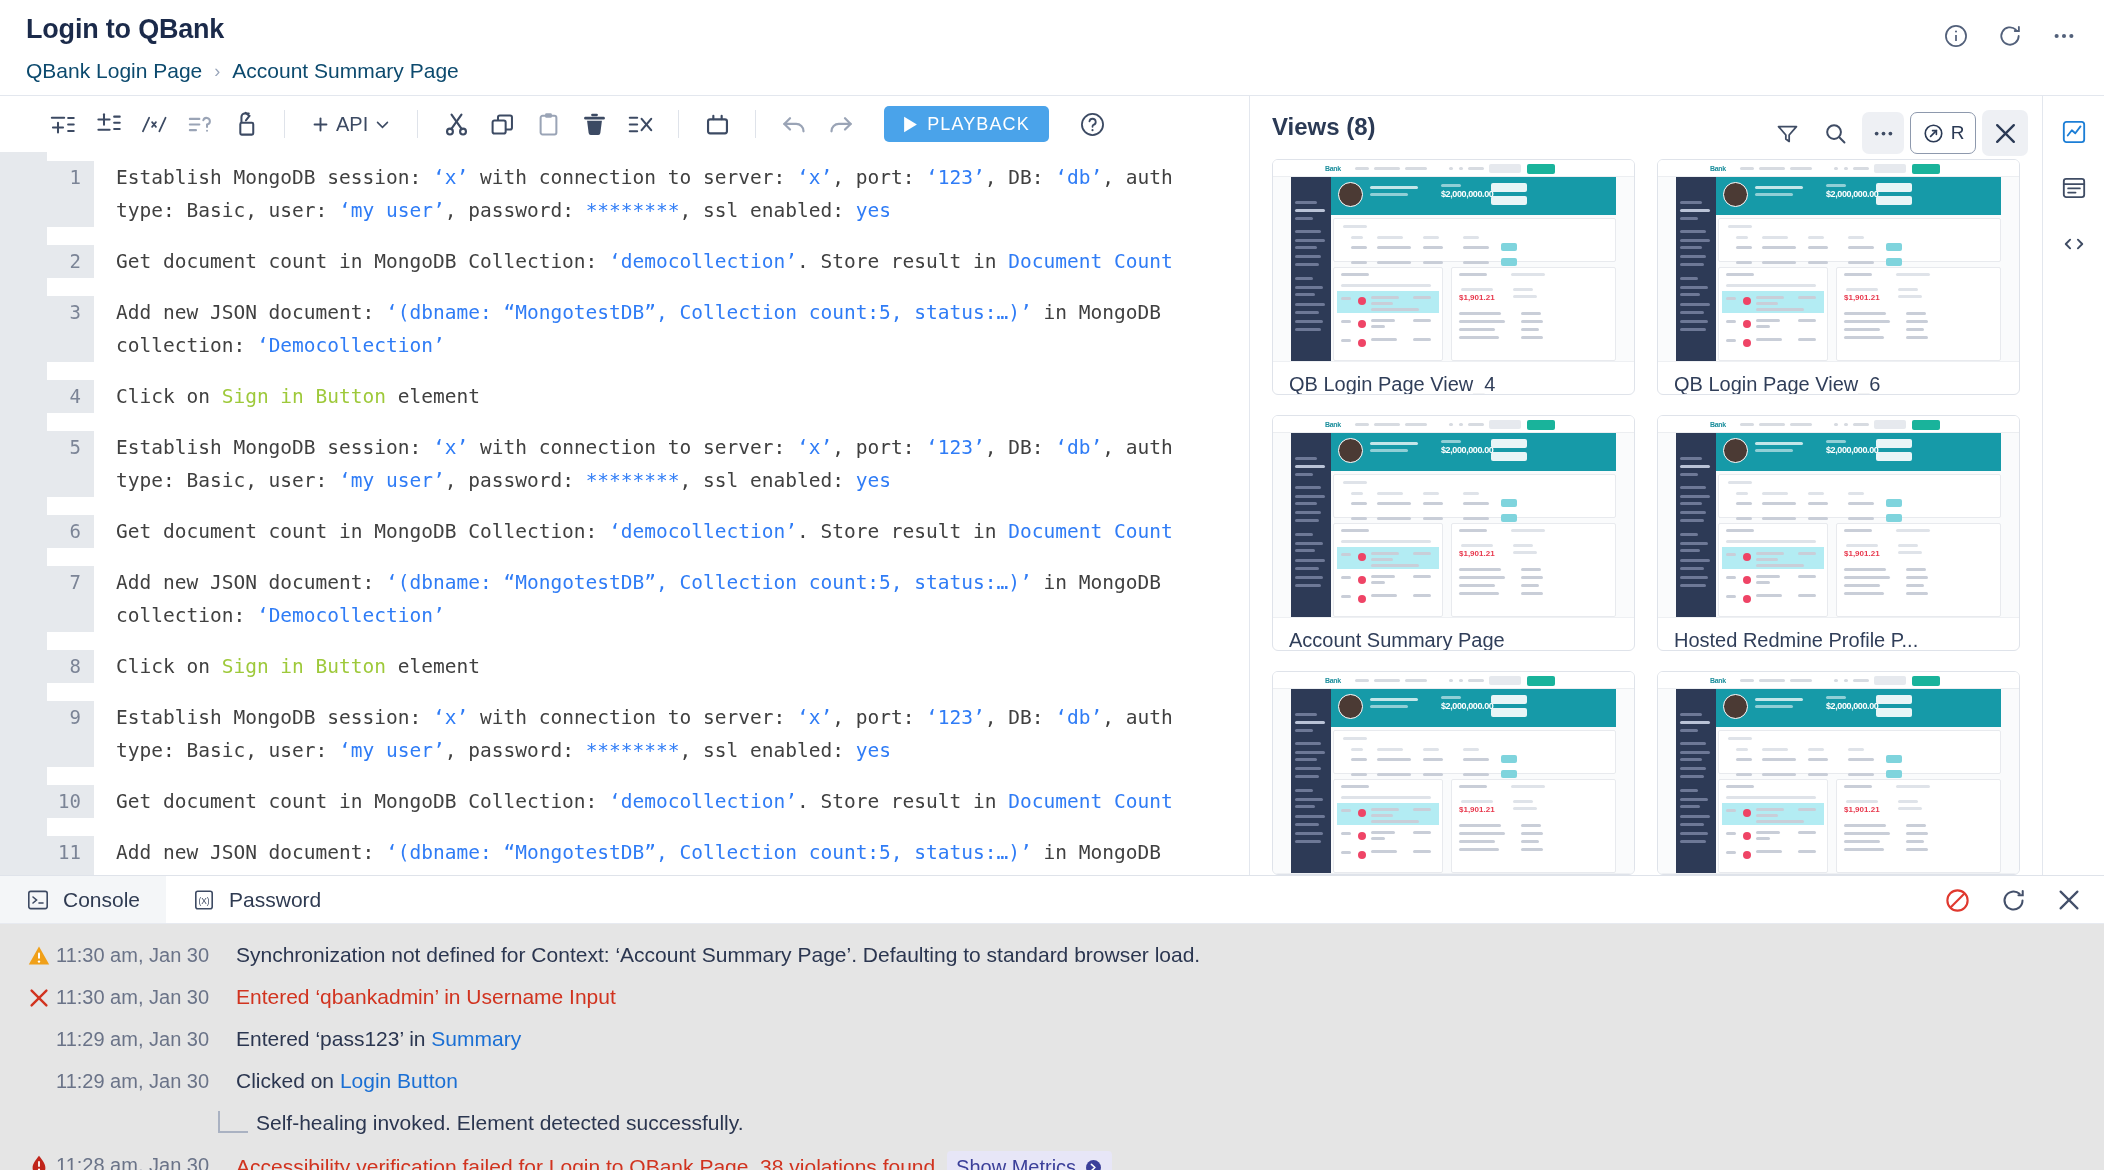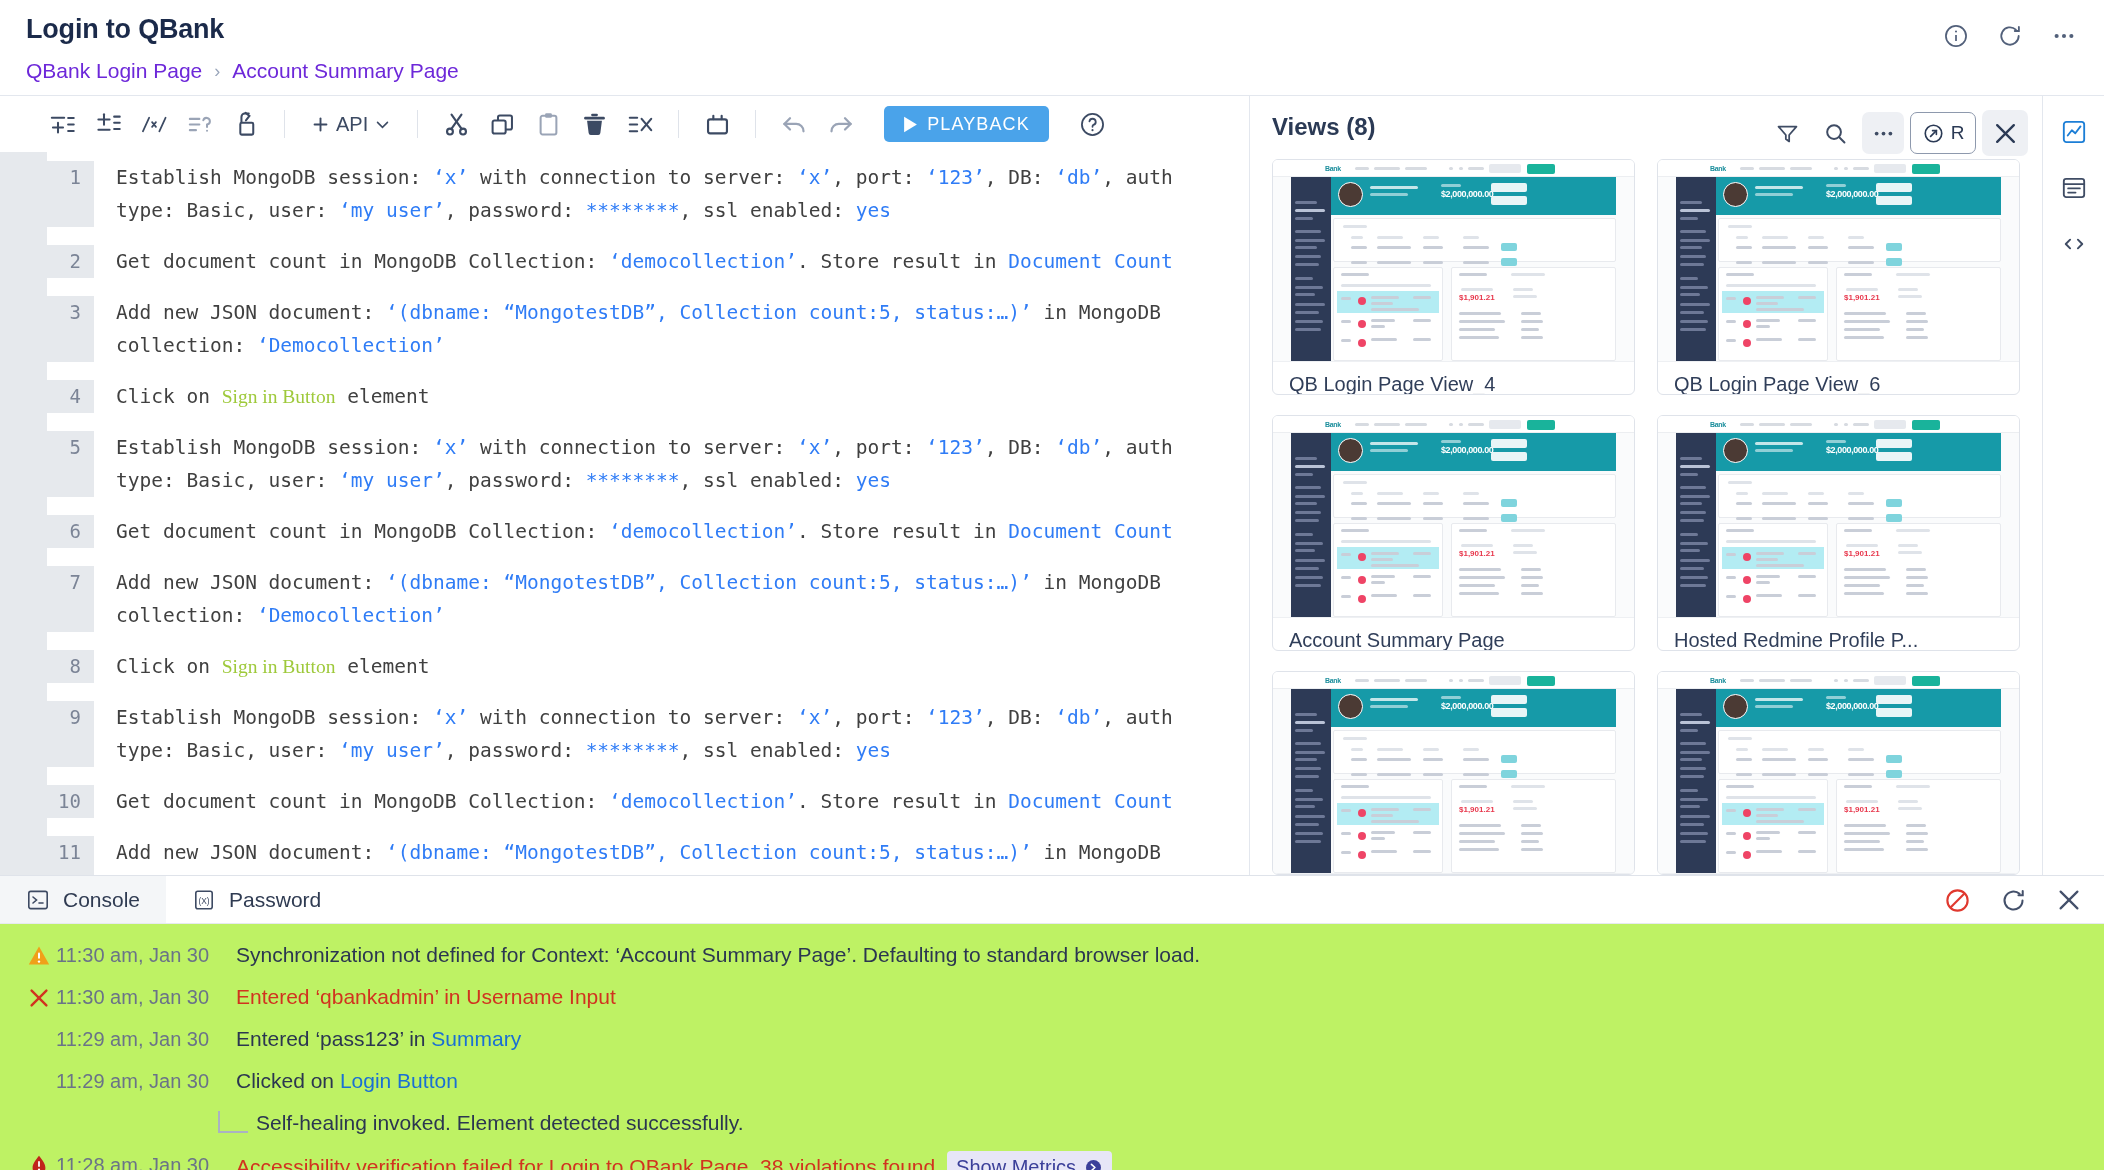--- a/index.html
+++ b/index.html
@@ -9,21 +9,21 @@
     background:#ffffff;
     color:#2f3b52;
     -webkit-font-smoothing:antialiased;
   }
   .app { position:relative; width:2104px; height:1170px; display:flex; flex-direction:column; }
 
   
   .titlebar { position:relative; height:95px; flex:0 0 95px; padding:14px 0 0 26px; }
   .page-title { font-size:27px; font-weight:bold; color:#1b2a4a; letter-spacing:-0.2px; }
   .breadcrumb { margin-top:14px; font-size:21px; display:flex; align-items:center; gap:12px; }
-  .crumb { color:#6d28d9; cursor:pointer; }
+  .crumb { color:#0c4a6e; cursor:pointer; }
   .crumb-sep { color:#9aa6bb; font-size:18px; }
   .title-actions { position:absolute; right:18px; top:14px; display:flex; align-items:center; gap:10px; }
   .ic-btn { width:44px; height:44px; border-radius:6px; display:flex; align-items:center; justify-content:center; color:#52607a; cursor:pointer; }
   .ic-btn svg { display:block; }
 
   
   .body-split { flex:1 1 auto; display:flex; min-height:0; border-top:1px solid #e3e7ee; }
   .left-pane { width:1250px; flex:0 0 1250px; display:flex; flex-direction:column; min-height:0; border-right:1px solid #e3e7ee; }
 
   
@@ -43,21 +43,21 @@
   .code-inner { position:absolute; left:0; top:0; right:0; }
   .stmt { display:flex; align-items:flex-start; padding:9px 0; }
   .ln { width:47px; flex:0 0 47px; background:#e6e9ed; text-align:right; padding-right:13px;
         font-family:"DejaVu Sans Mono", monospace; font-size:19px; color:#7b8496; line-height:33px;
         align-self:stretch; }
   .stmt-text { padding-left:22px; padding-right:40px;
         font-family:"DejaVu Sans Mono", monospace; font-size:19.5px; line-height:33px;
         color:#243b5e; white-space:pre-wrap; word-break:normal; }
   .k-str { color:#2f7cf6; }
   .k-var { color:#2f7cf6; }
-  .k-el  { color:#9ec93a;font-family:Liberation Serif, serif; }
+  .k-el  { color:#9ec93a; }
   .k-plain { color:#404040; }
 
   
   .right-pane { flex:1 1 auto; display:flex; min-width:0; }
   .views { flex:1 1 auto; display:flex; flex-direction:column; min-width:0; background:#fff; }
   .views-head { padding:17px 22px 0 22px; position:relative; }
   .views-title { font-size:24px; font-weight:bold; color:#2b3a55; }
   .views-ctx { margin-top:10px; font-size:19px; color:#49556e; }
   .views-ctx .ctx-label { color:#2b3a55; }
   .views-ctx .ctx-val { color:#3b4a66; }
@@ -97,21 +97,21 @@
   .mk-dot { position:absolute; width:8px; height:8px; border-radius:50%; background:#ef4466; }
   .mk-red { position:absolute; font-size:8px; color:#e8394e; font-weight:bold; }
   .mk-green { position:absolute; top:4px; height:10px; width:28px; background:#19b39b; border-radius:2px; }
 
   
   .rail { width:62px; flex:0 0 62px; border-left:1px solid #e3e7ee; padding-top:14px; display:flex; flex-direction:column; align-items:center; gap:12px; background:#fff; }
   .rail-btn { width:44px; height:44px; border-radius:6px; display:flex; align-items:center; justify-content:center; color:#3f4c64; cursor:pointer; }
   .rail-btn.accent { color:#1c7ed6; }
 
   
-  .console { height:295px; flex:0 0 295px; border-top:1px solid #dfe3ea; background:#bef264; display:flex; flex-direction:column; }
+  .console { height:295px; flex:0 0 295px; border-top:1px solid #dfe3ea; background:#e5e5e5; display:flex; flex-direction:column; }
   .console-tabs { height:48px; flex:0 0 48px; display:flex; align-items:stretch; border-bottom:1px solid #e7eaf0; background:#fff; position:relative; }
   .ctab { display:flex; align-items:center; gap:13px; padding:0 26px; font-size:21px; color:#2f3b52; cursor:pointer; }
   .ctab.active { background:#f4f6f8; }
   .ctab-ic { color:#3d4a63; display:flex; }
   .console-actions { position:absolute; right:16px; top:0; height:48px; display:flex; align-items:center; gap:18px; }
   .cact { width:38px; height:38px; display:flex; align-items:center; justify-content:center; cursor:pointer; border-radius:5px; }
   .cact.red { color:#e0392f; }
   .cact.grey { color:#44506a; }
 
   .log { flex:1 1 auto; overflow:hidden; padding:10px 0 0 0; }

